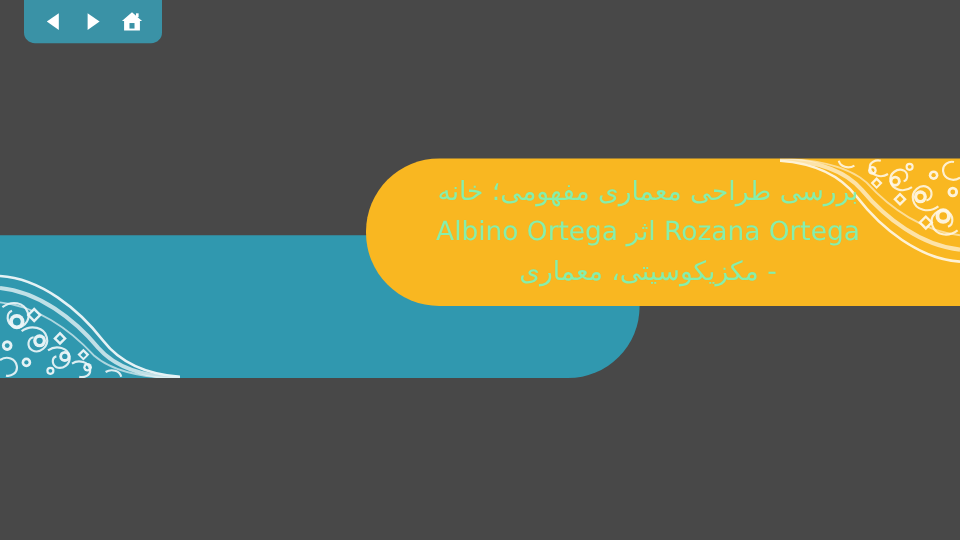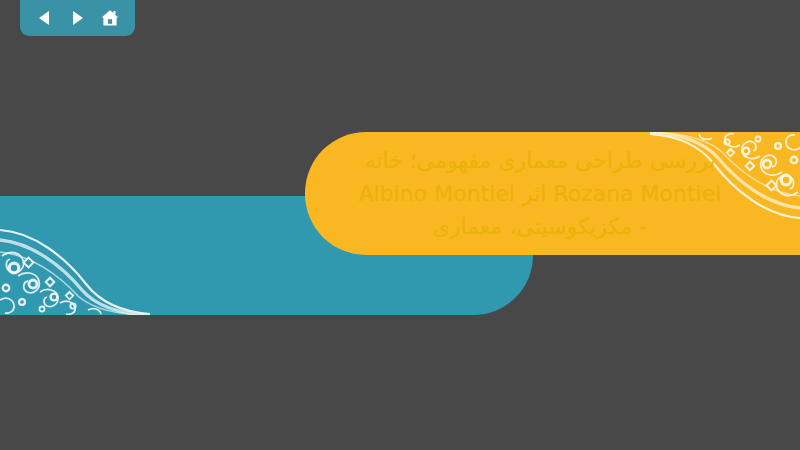--- a/index.html
+++ b/index.html
@@ -100,21 +100,21 @@
     left: 300px;
     top: 136px;
     width: 480px;
     height: 115px;
     display: flex;
     flex-direction: column;
     align-items: center;
     justify-content: center;
     direction: rtl;
     text-align: center;
-    color: #eab308;
+    color: #86efac;
     z-index: 5;
     pointer-events: none;
   }
   .title-line {
     font-size: 22px;
     line-height: 33px;
     font-weight: 400;
     white-space: nowrap;
     text-shadow: 0 0 1px rgba(0,0,0,.05);
   }
@@ -229,17 +229,17 @@
         <path d="M110,24 C103,29 93,26 92,19 C91,12 98,8 103,10 C107,12 107,18 103,19"></path>
         <path d="M90,13 C84,17 76,14 75,8 C74,3 80,1 84,2"></path>
         <path d="M150,16 C144,20 137,17 136,11 C135,5 141,2 145,3"></path>
         <path d="M62,6 C57,9 50,7 49,2"></path>
       </g>
     </svg>
   </div>
 
   <div id="title-block">
     <div class="title-line">بررسی طراحی معماری مفهومی؛ خانه</div>
-    <div class="title-line">Rozana Montiel اثر Albino Montiel</div>
+    <div class="title-line">Rozana Ortega اثر Albino Ortega</div>
     <div class="title-line">- مکزیکوسیتی، معماری</div>
   </div>
 
 </div>
 
 </body></html>

